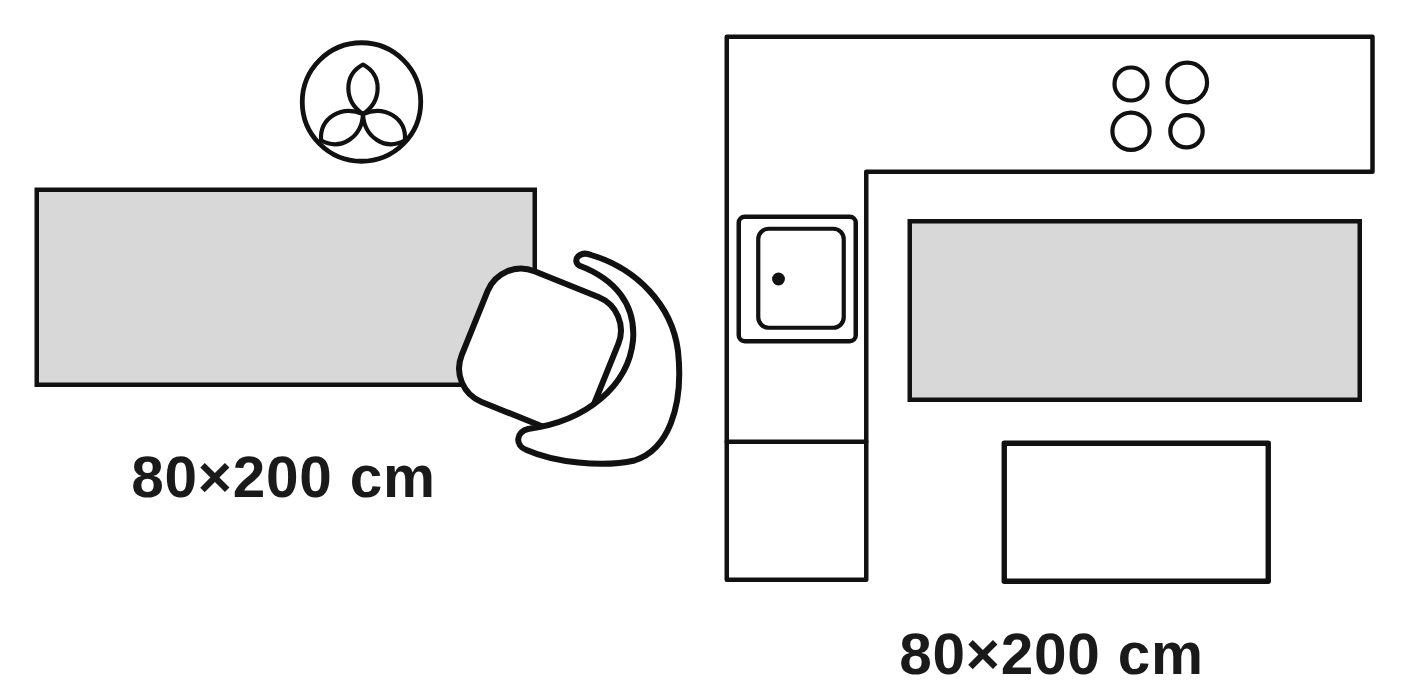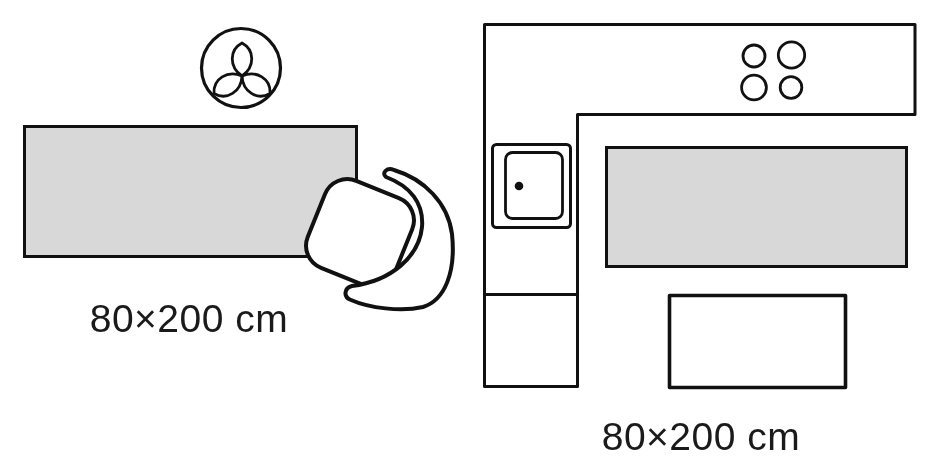--- a/index.html
+++ b/index.html
@@ -44,21 +44,21 @@
     fill: #ffffff;
     stroke: var(--outline);
     stroke-width: 2.8;
     stroke-linejoin: round;
   }
   .dot { fill: var(--outline); stroke: none; }
   .size-label {
     position: absolute;
     transform: translateX(-50%);
     font-size: 39px;
-    font-weight: 400;
+    font-weight: 700;
     letter-spacing: 0.5px;
     color: var(--text);
     white-space: nowrap;
     text-align: center;
   }
   .size-label.left  { left: 189px; top: 297px; }
   .size-label.right { left: 701px; top: 415px; }
 </style>
 </head>
 <body>

